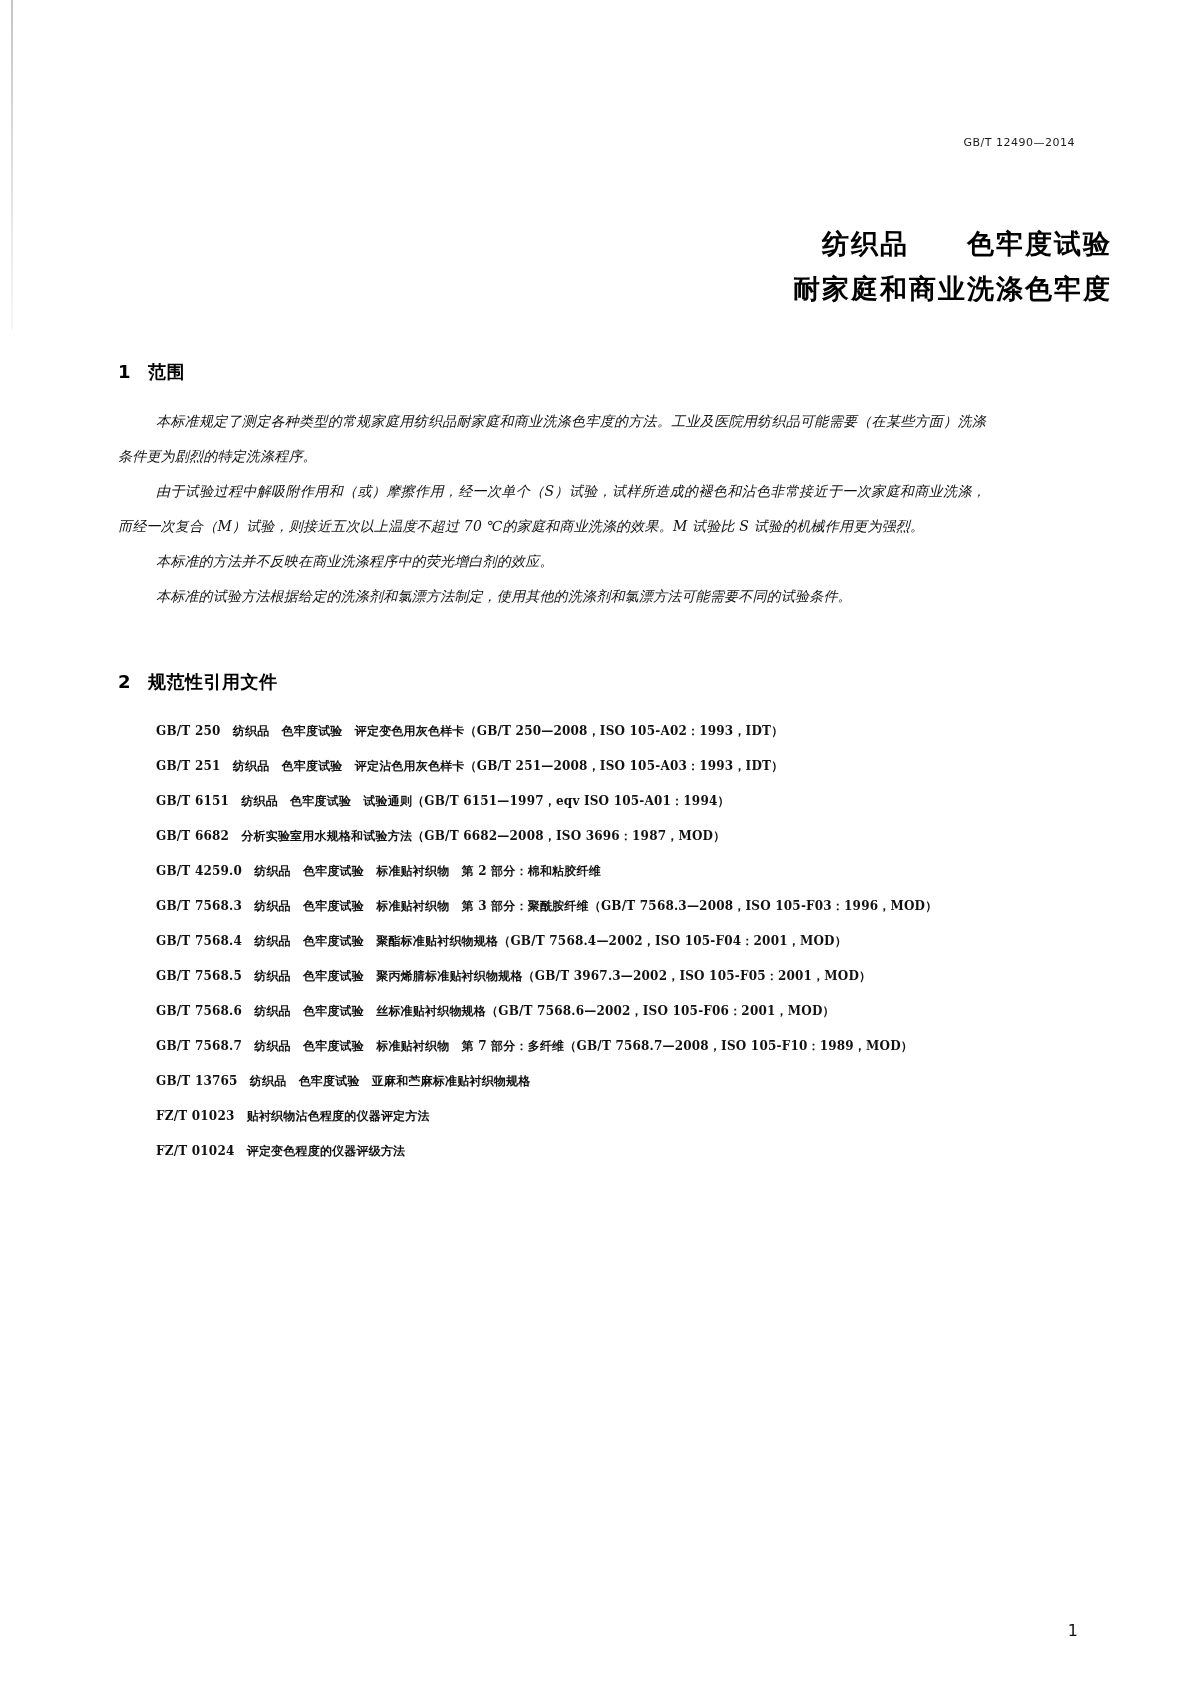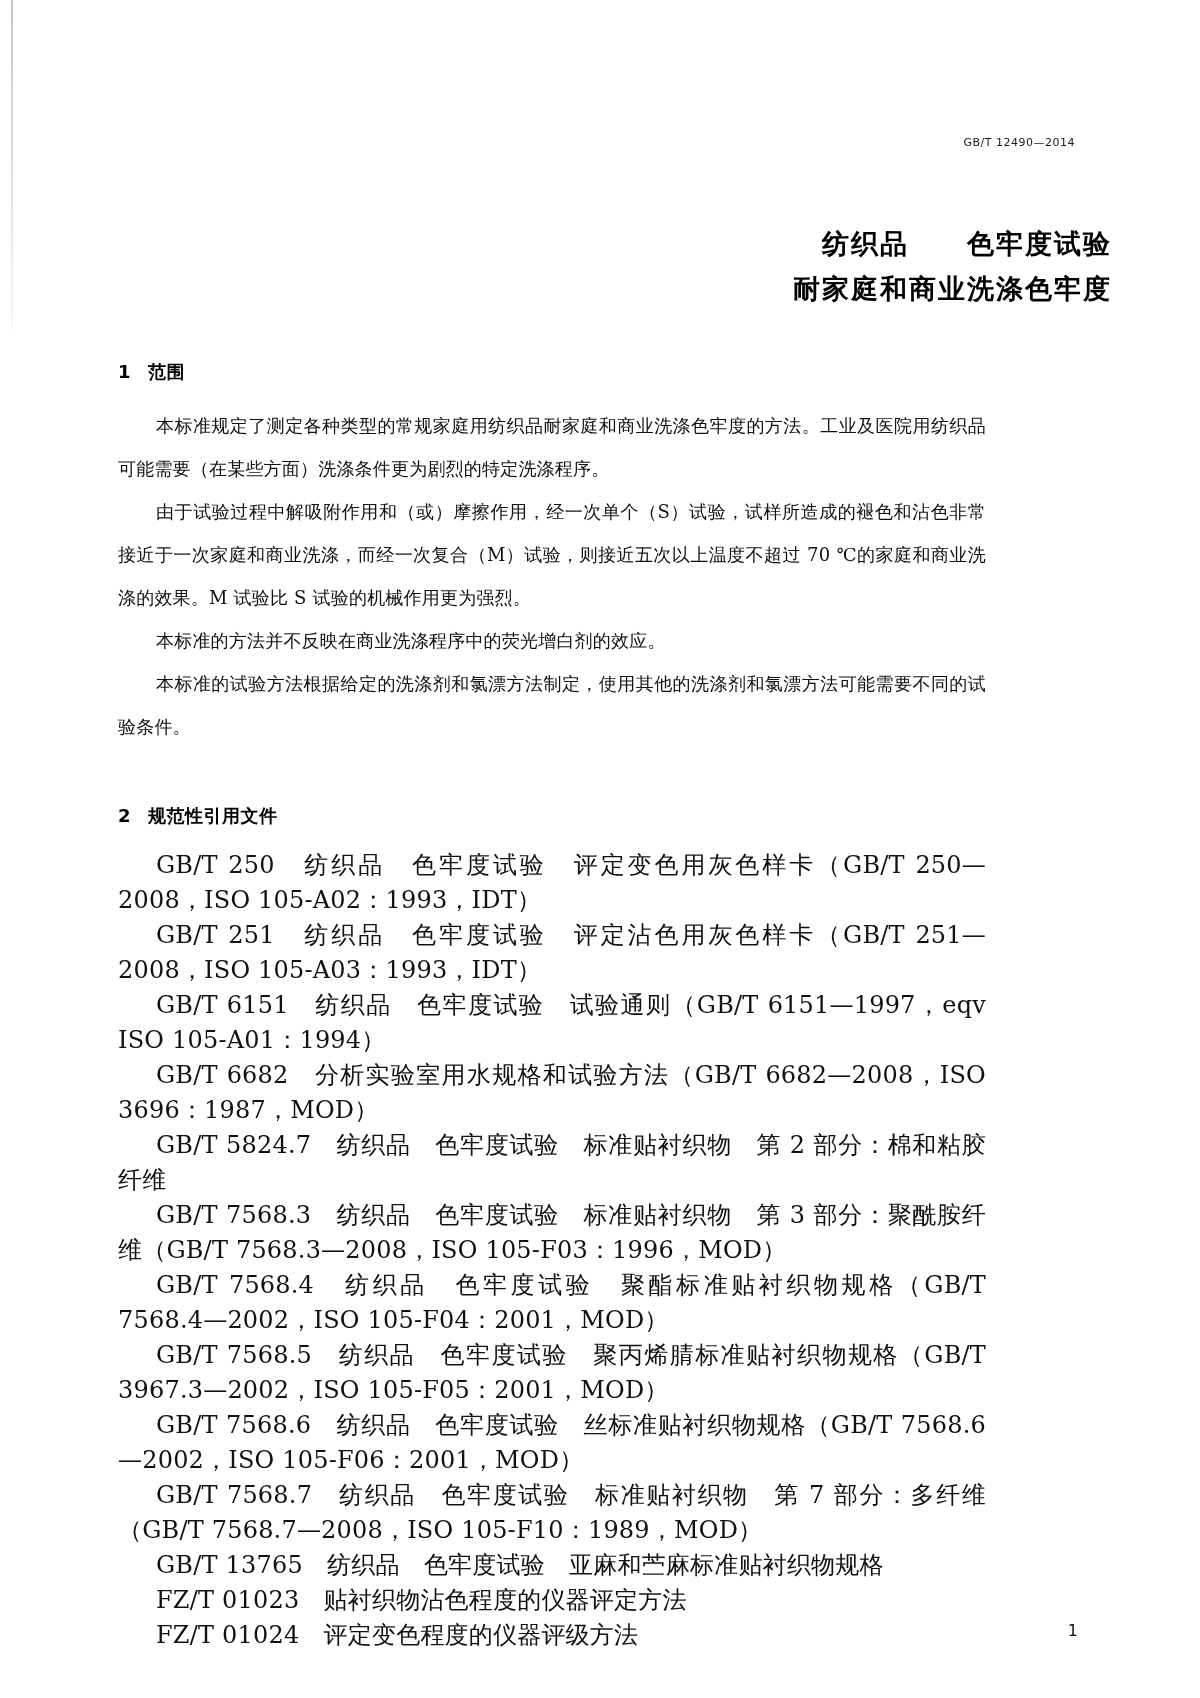--- a/index.html
+++ b/index.html
@@ -68,39 +68,41 @@
     font-weight: bold;
     color: #000;
     margin: 0 0 20px 0;
     letter-spacing: 0.5px;
   }
   .sec-head .num {
     display: inline-block;
     min-width: 30px;
   }
   .para {
-    font-size: 18px;
-    line-height: 43px;
+    font-size: 14px;
+    line-height: 35px;
     text-align: justify;
     text-justify: inter-ideograph;
     margin: 0 0 0 0;
     text-indent: 38px;
     letter-spacing: 0.2px;
+    font-style: italic;
   }
   .gap-after { margin-bottom: 26px; }
   .ref-list {
     margin-top: 0;
   }
   .ref-item {
-    font-size: 24px;
+    font-size: 12px;
     line-height: 35px;
     text-align: justify;
     text-justify: inter-ideograph;
     text-indent: 38px;
     letter-spacing: 0.2px;
+    font-weight: bold;
   }
   .block-gap-1 { height: 30px; }
   .page-num {
     position: absolute;
     right: 122px;
     bottom: 58px;
     font-family: "DejaVu Sans", "Liberation Sans", sans-serif;
     font-size: 16px;
     color: #111;
   }
@@ -135,21 +137,21 @@
     <div class="sec-head">
       <span class="num">2</span><span>规范性引用文件</span>
     </div>
 
 
     <div class="ref-list">
       <div class="ref-item">GB/T 250　纺织品　色牢度试验　评定变色用灰色样卡（GB/T 250—2008，ISO 105-A02：1993，IDT）</div>
       <div class="ref-item">GB/T 251　纺织品　色牢度试验　评定沾色用灰色样卡（GB/T 251—2008，ISO 105-A03：1993，IDT）</div>
       <div class="ref-item">GB/T 6151　纺织品　色牢度试验　试验通则（GB/T 6151—1997，eqv ISO 105-A01：1994）</div>
       <div class="ref-item">GB/T 6682　分析实验室用水规格和试验方法（GB/T 6682—2008，ISO 3696：1987，MOD）</div>
-      <div class="ref-item">GB/T 5824.7　纺织品　色牢度试验　标准贴衬织物　第 2 部分：棉和粘胶纤维</div>
+      <div class="ref-item">GB/T 4259.0　纺织品　色牢度试验　标准贴衬织物　第 2 部分：棉和粘胶纤维</div>
       <div class="ref-item">GB/T 7568.3　纺织品　色牢度试验　标准贴衬织物　第 3 部分：聚酰胺纤维（GB/T 7568.3—2008，ISO 105-F03：1996，MOD）</div>
       <div class="ref-item">GB/T 7568.4　纺织品　色牢度试验　聚酯标准贴衬织物规格（GB/T 7568.4—2002，ISO 105-F04：2001，MOD）</div>
       <div class="ref-item">GB/T 7568.5　纺织品　色牢度试验　聚丙烯腈标准贴衬织物规格（GB/T 3967.3—2002，ISO 105-F05：2001，MOD）</div>
       <div class="ref-item">GB/T 7568.6　纺织品　色牢度试验　丝标准贴衬织物规格（GB/T 7568.6—2002，ISO 105-F06：2001，MOD）</div>
       <div class="ref-item">GB/T 7568.7　纺织品　色牢度试验　标准贴衬织物　第 7 部分：多纤维（GB/T 7568.7—2008，ISO 105-F10：1989，MOD）</div>
       <div class="ref-item">GB/T 13765　纺织品　色牢度试验　亚麻和苎麻标准贴衬织物规格</div>
       <div class="ref-item">FZ/T 01023　贴衬织物沾色程度的仪器评定方法</div>
       <div class="ref-item">FZ/T 01024　评定变色程度的仪器评级方法</div>
     </div>
 

